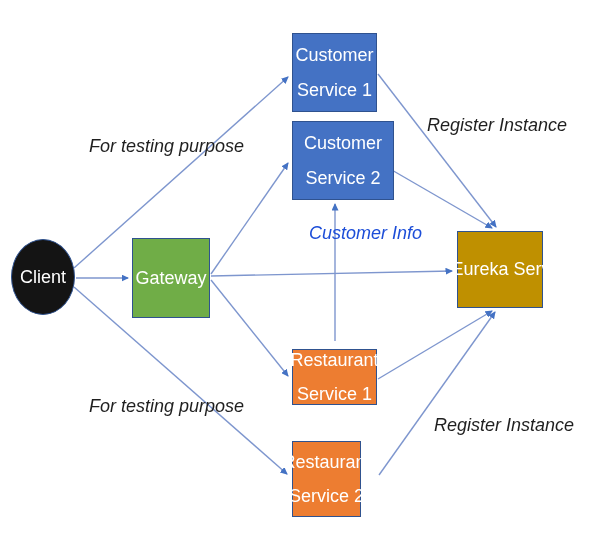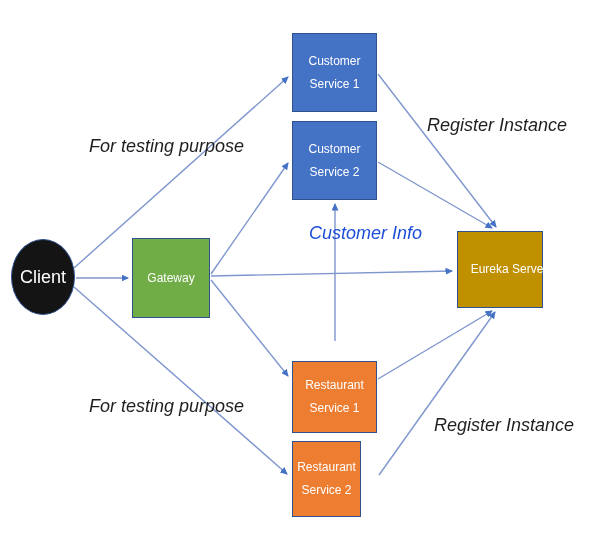--- a/index.html
+++ b/index.html
@@ -26,21 +26,21 @@
   line.edge {
     stroke-width: 1.4;
     fill: none;
   }
   .node {
     position: absolute;
     display: flex;
     align-items: center;
     justify-content: center;
     text-align: center;
-    font-size: 12px;
+    font-size: 18px;
     line-height: 1.9;
     box-sizing: border-box;
     border: 1px solid #2F528F;
     padding: 2px 9px;
   }
   .node.ellipse {
     border-radius: 50%;
     padding: 2px 4px;
     font-size: 18px;
   }
@@ -85,25 +85,25 @@
   </div>
 
   <div class="node" style="left: 132px; top: 238px; width: 78px; height: 80px; background: rgb(112, 173, 71); color: rgb(255, 255, 255); border-color: rgb(47, 82, 143); align-items: center;">
     <span>Gateway</span>
   </div>
 
   <div class="node" style="left: 292px; top: 33px; width: 85px; height: 79px; background: rgb(68, 114, 196); color: rgb(255, 255, 255); border-color: rgb(47, 82, 143);">
     <span>Customer Service 1</span>
   </div>
 
-  <div class="node" style="left: 292px; top: 121px; width: 85px; height: 79px; background: rgb(68, 114, 196); color: rgb(255, 255, 255); border-color: rgb(47, 82, 143);">
+  <div class="node" style="left: 292px; top: 121px; width: 102px; height: 79px; background: rgb(68, 114, 196); color: rgb(255, 255, 255); border-color: rgb(47, 82, 143);">
     <span>Customer Service 2</span>
   </div>
 
-  <div class="node" style="left: 292px; top: 361px; width: 85px; height: 72px; background: rgb(237, 125, 49); color: rgb(255, 255, 255); border-color: rgb(47, 82, 143);">
+  <div class="node" style="left: 292px; top: 349px; width: 85px; height: 56px; background: rgb(237, 125, 49); color: rgb(255, 255, 255); border-color: rgb(47, 82, 143);">
     <span>Restaurant Service 1</span>
   </div>
 
   <div class="node" style="left: 292px; top: 441px; width: 69px; height: 76px; background: rgb(237, 125, 49); color: rgb(255, 255, 255); border-color: rgb(47, 82, 143);">
     <span>Restaurant Service 2</span>
   </div>
 
   <div class="node nowrap" style="left: 457px; top: 231px; width: 86px; height: 77px; background: rgb(191, 144, 0); color: rgb(255, 255, 255); border-color: rgb(47, 82, 143); padding-left: 20px;">
     <span>Eureka Server</span>
   </div>

